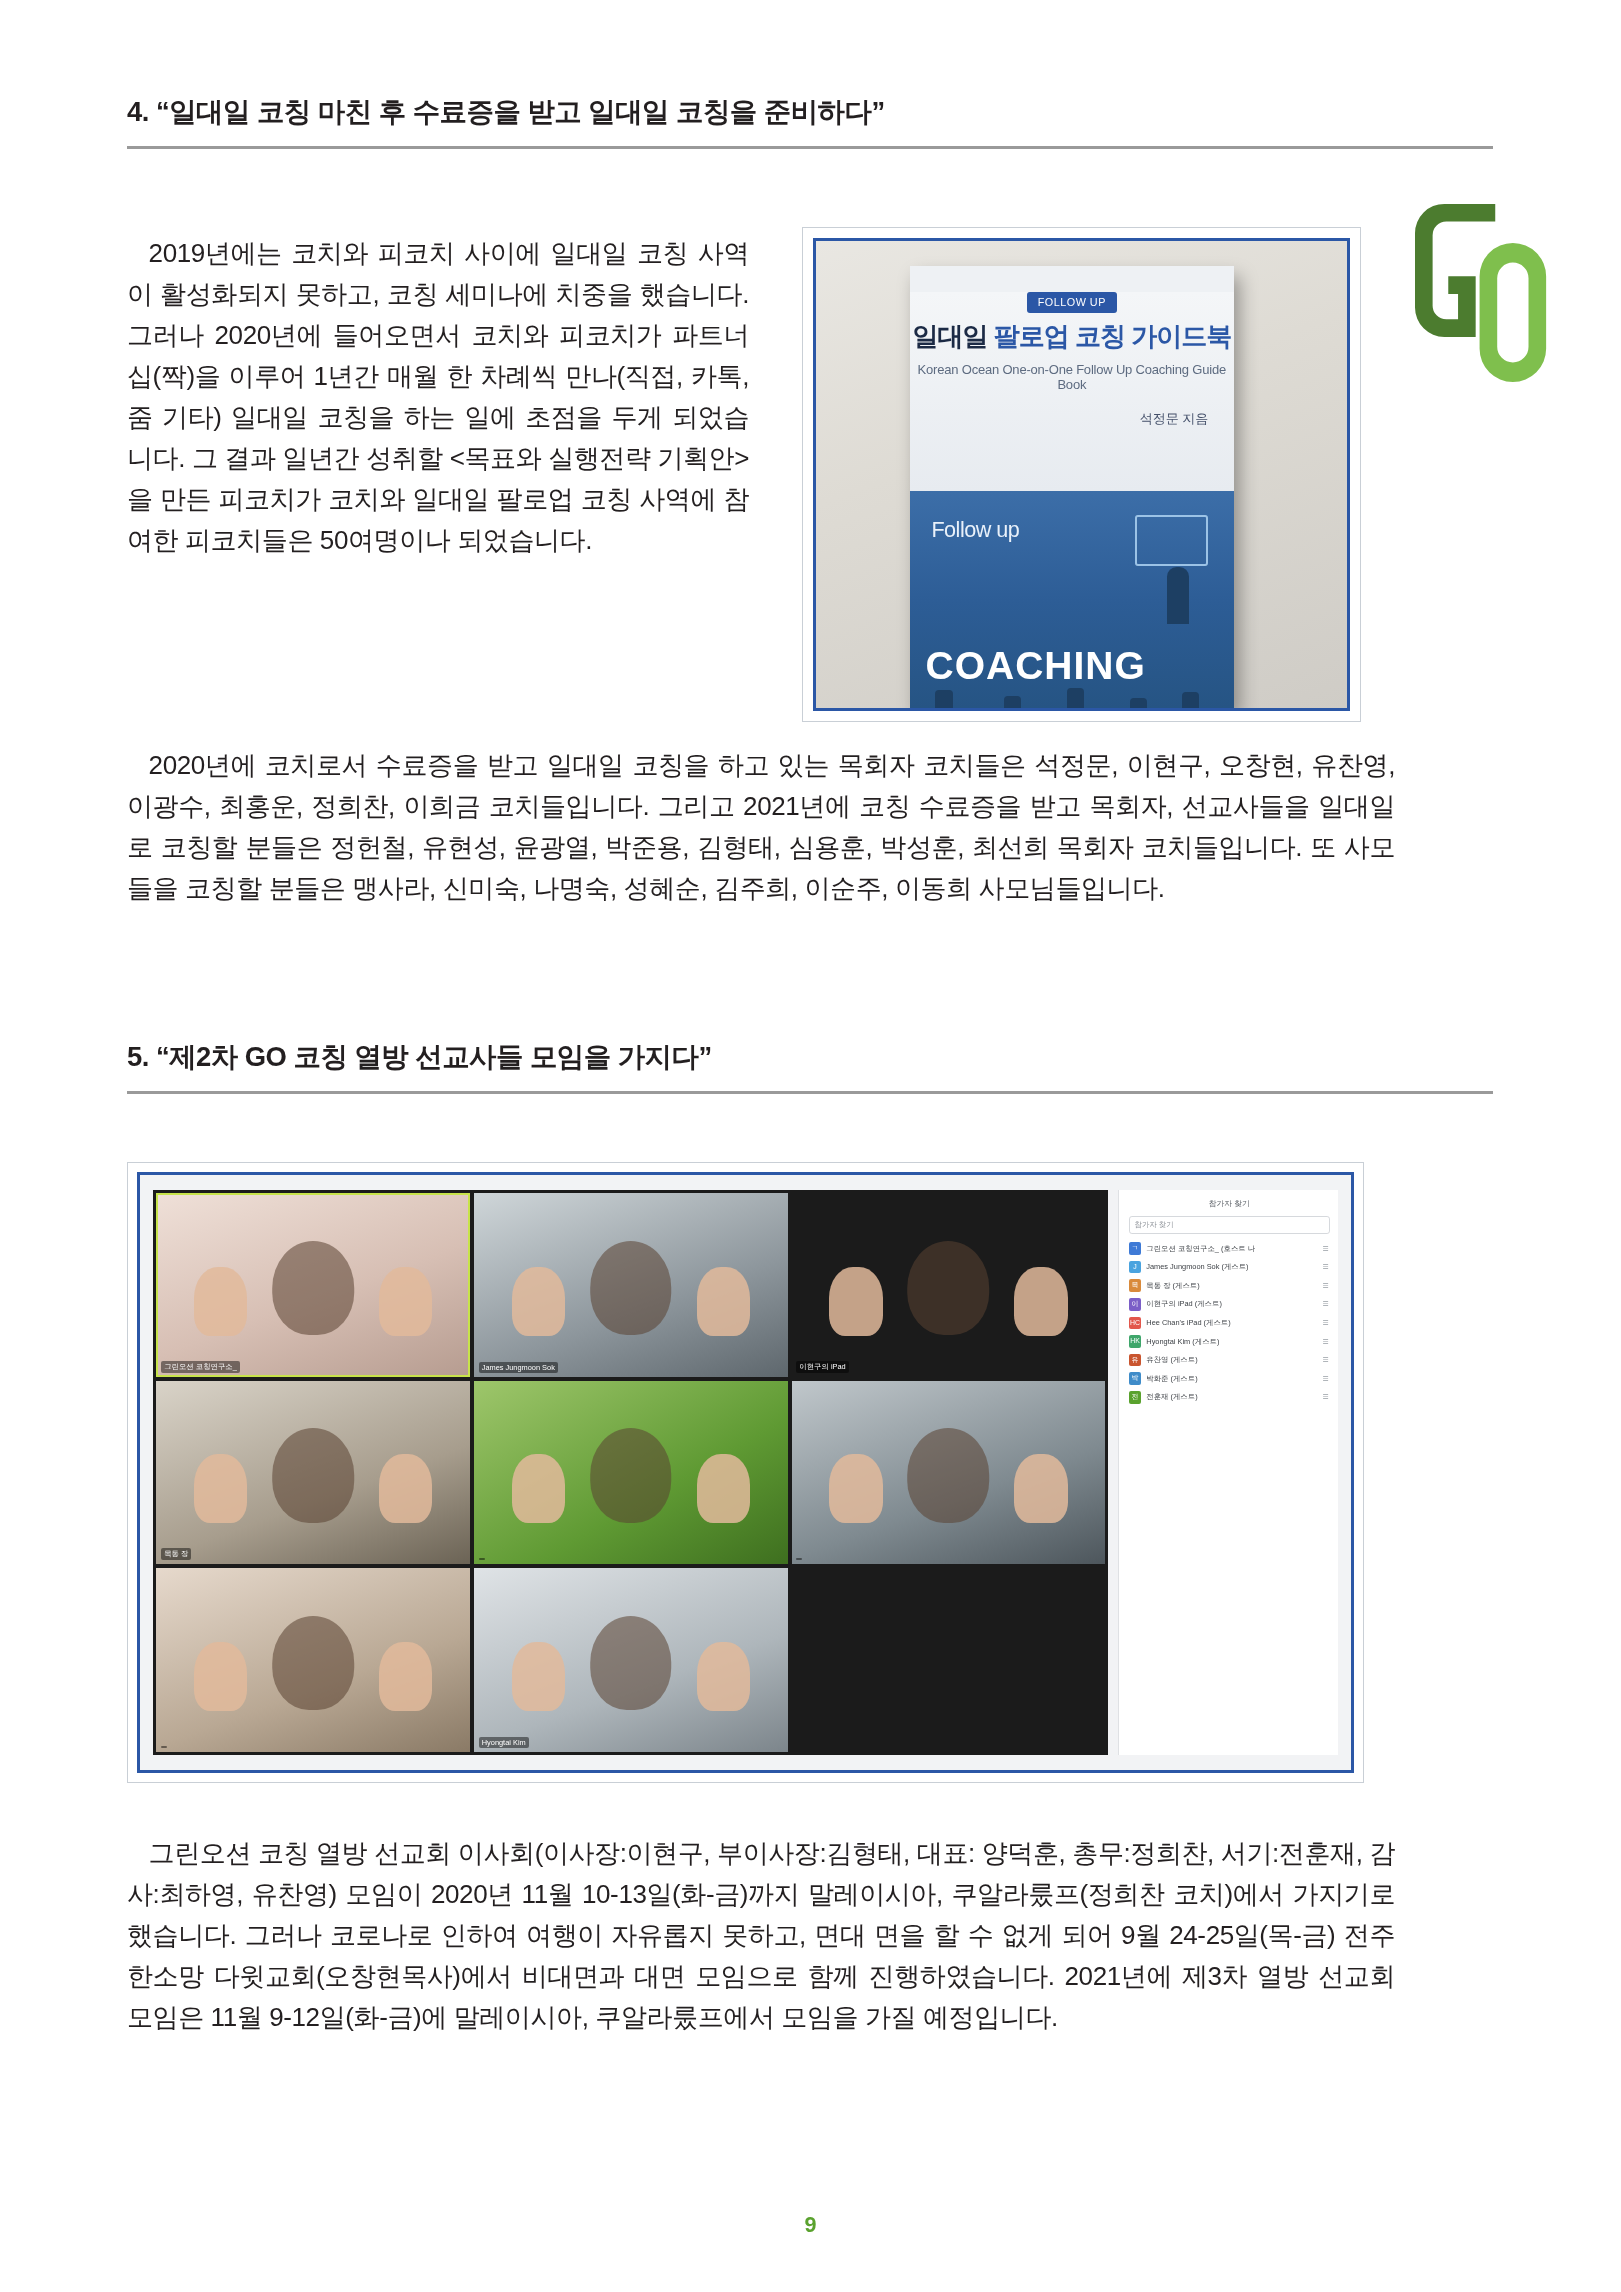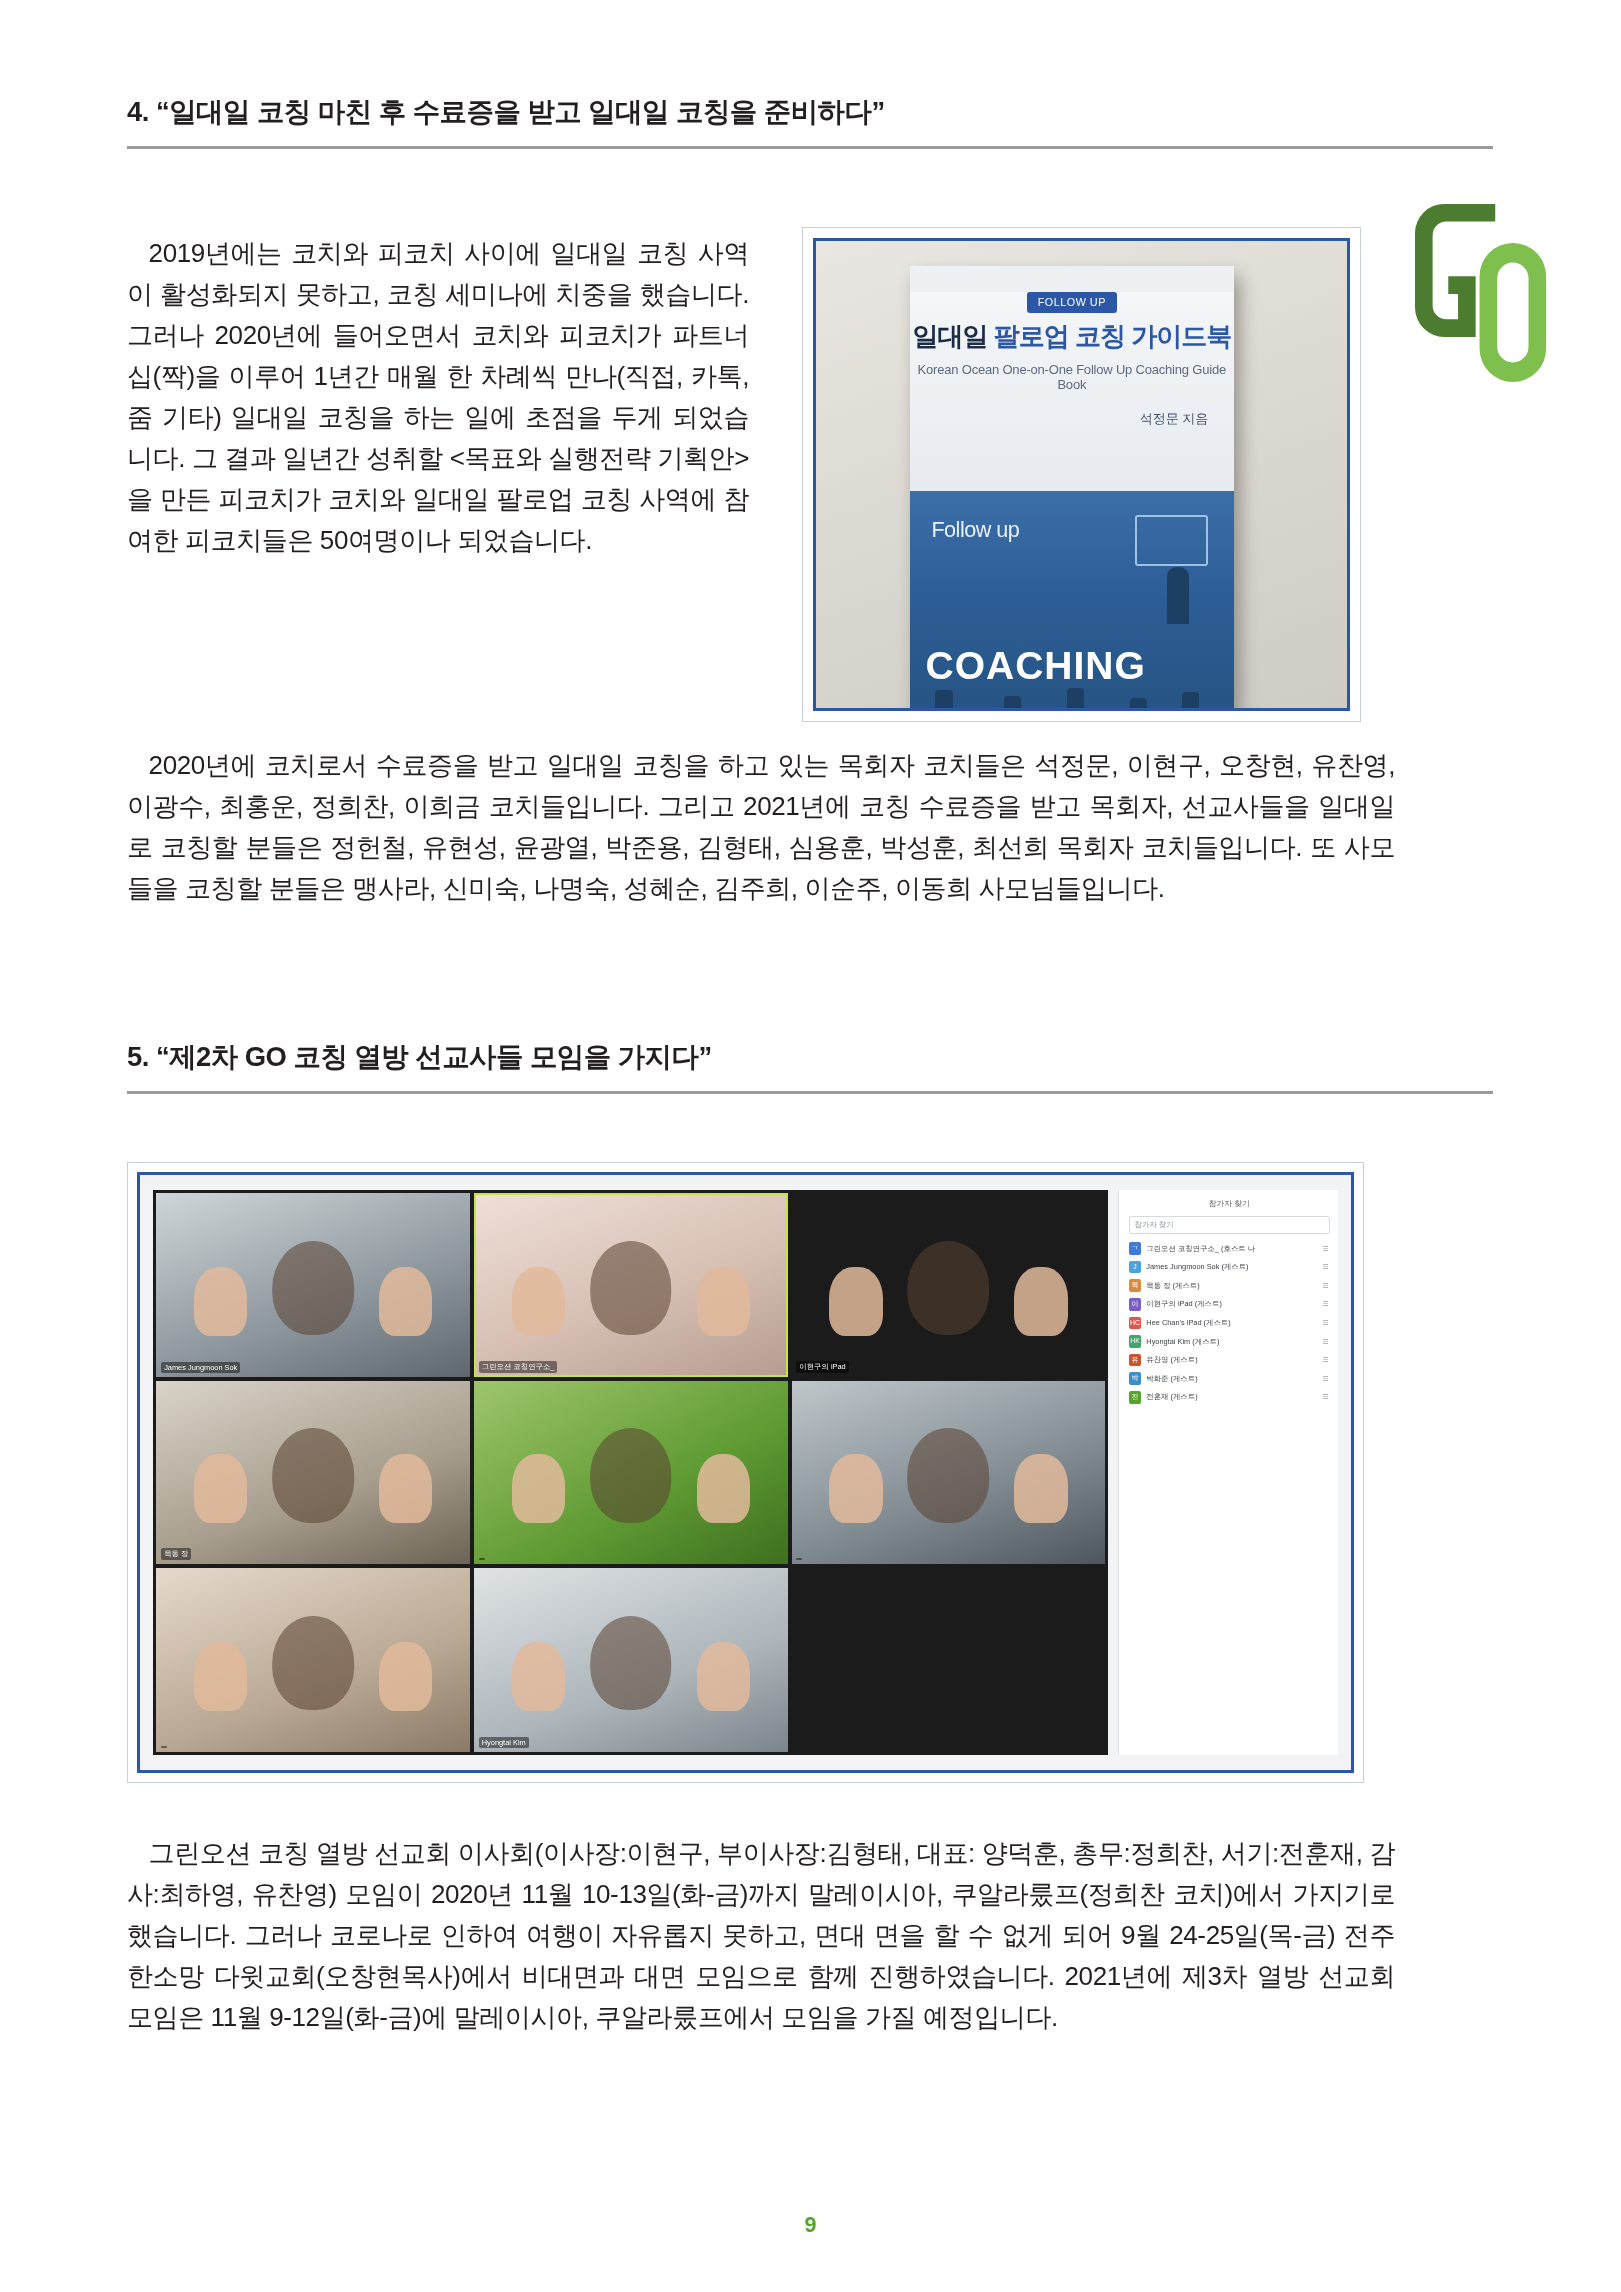--- a/index.html
+++ b/index.html
@@ -383,32 +383,32 @@
 
   <div class="section" style="top:1039px;">
     <div class="sec-title">5. “제2차 GO 코칭 열방 선교사들 모임을 가지다”</div>
     <div class="sec-rule"></div>
   </div>
 
   <div class="zoom-frame">
     <div class="zoom-inner">
       <div class="zoom-grid">
 
+        <div class="tile t2 active">
+          <div class="head"></div>
+          <div class="hand l"></div>
+          <div class="hand r"></div>
+          <div class="name">그린오션 코칭연구소_</div>
+        </div>
+
         <div class="tile t1">
           <div class="head"></div>
           <div class="hand l"></div>
           <div class="hand r"></div>
           <div class="name">James Jungmoon Sok</div>
-        </div>
-
-        <div class="tile t2 active">
-          <div class="head"></div>
-          <div class="hand l"></div>
-          <div class="hand r"></div>
-          <div class="name">그린오션 코칭연구소_</div>
         </div>
 
 
         <div class="tile t5">
           <div class="head"></div>
           <div class="hand l"></div>
           <div class="hand r"></div>
           <div class="name">이현구의 iPad</div>
         </div>
 

